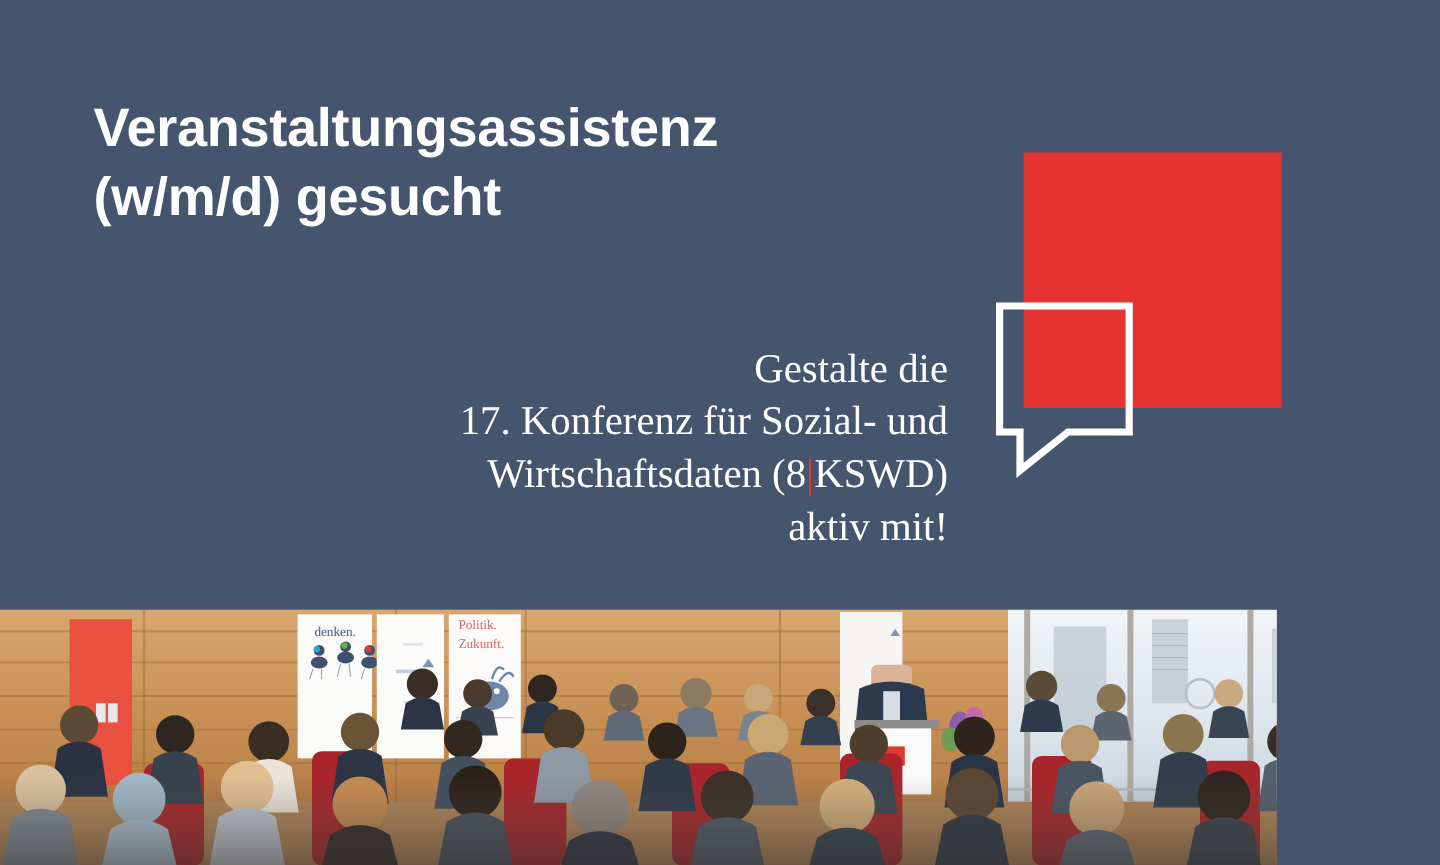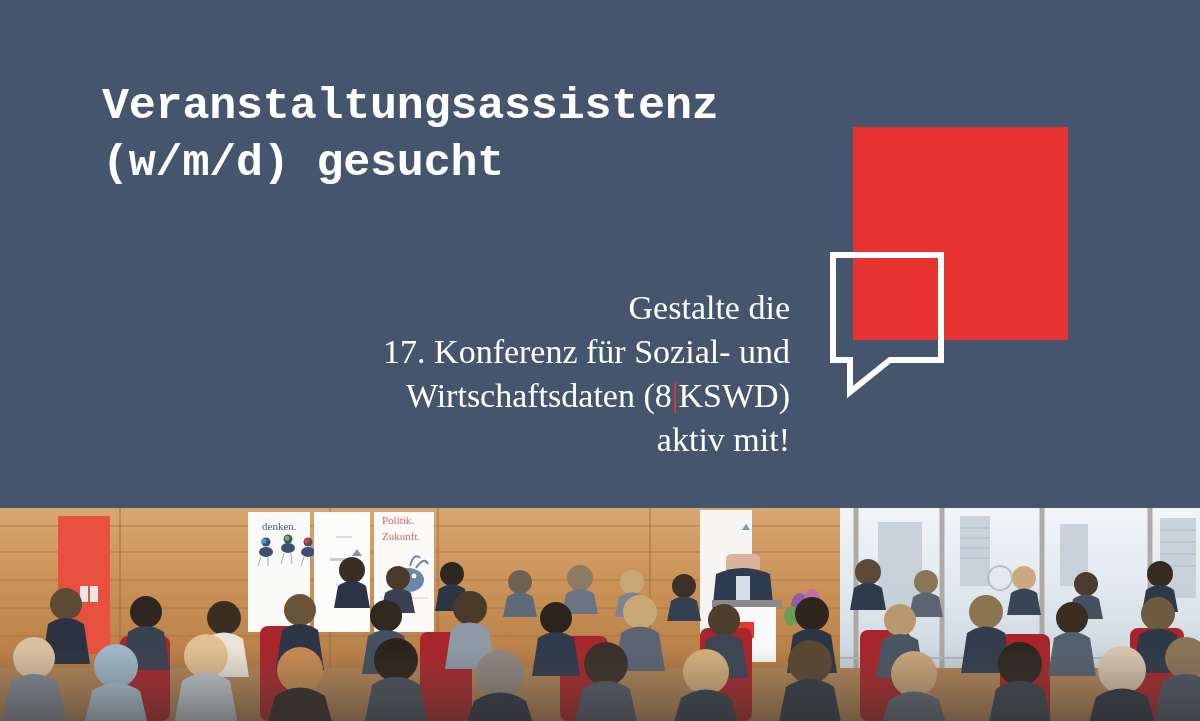--- a/index.html
+++ b/index.html
@@ -22,25 +22,25 @@
   #text-panel {
     position: absolute;
     left: 0; top: 0;
     width: 1200px;
     height: 508px;
     background: #46556E;
   }
 
   #headline {
     position: absolute;
-    left: 102px;
+    left: 78px;
     top: 78px;
     width: 700px;
     color: #ffffff;
-    font-family: Liberation Mono, monospace;
+    font-family: Liberation Sans, sans-serif;
     font-weight: 600;
     font-size: 45px;
     line-height: 57px;
     letter-spacing: -0.2px;
     white-space: pre-line;
   }
 
   #subtext {
     position: absolute;
     left: 90px;
@@ -77,21 +77,21 @@
     top: 130px;
     width: 120px;
     height: 150px;
   }
 
   
   #photo {
     position: absolute;
     left: 0;
     top: 508px;
-    width: 1200px;
+    width: 1064px;
     height: 213px;
     overflow: hidden;
     background: #b08457;
   }
   #photo-svg { display: block; width: 1200px; height: 213px; }
 </style>
 </head>
 <body>
 
 <div id="banner">

